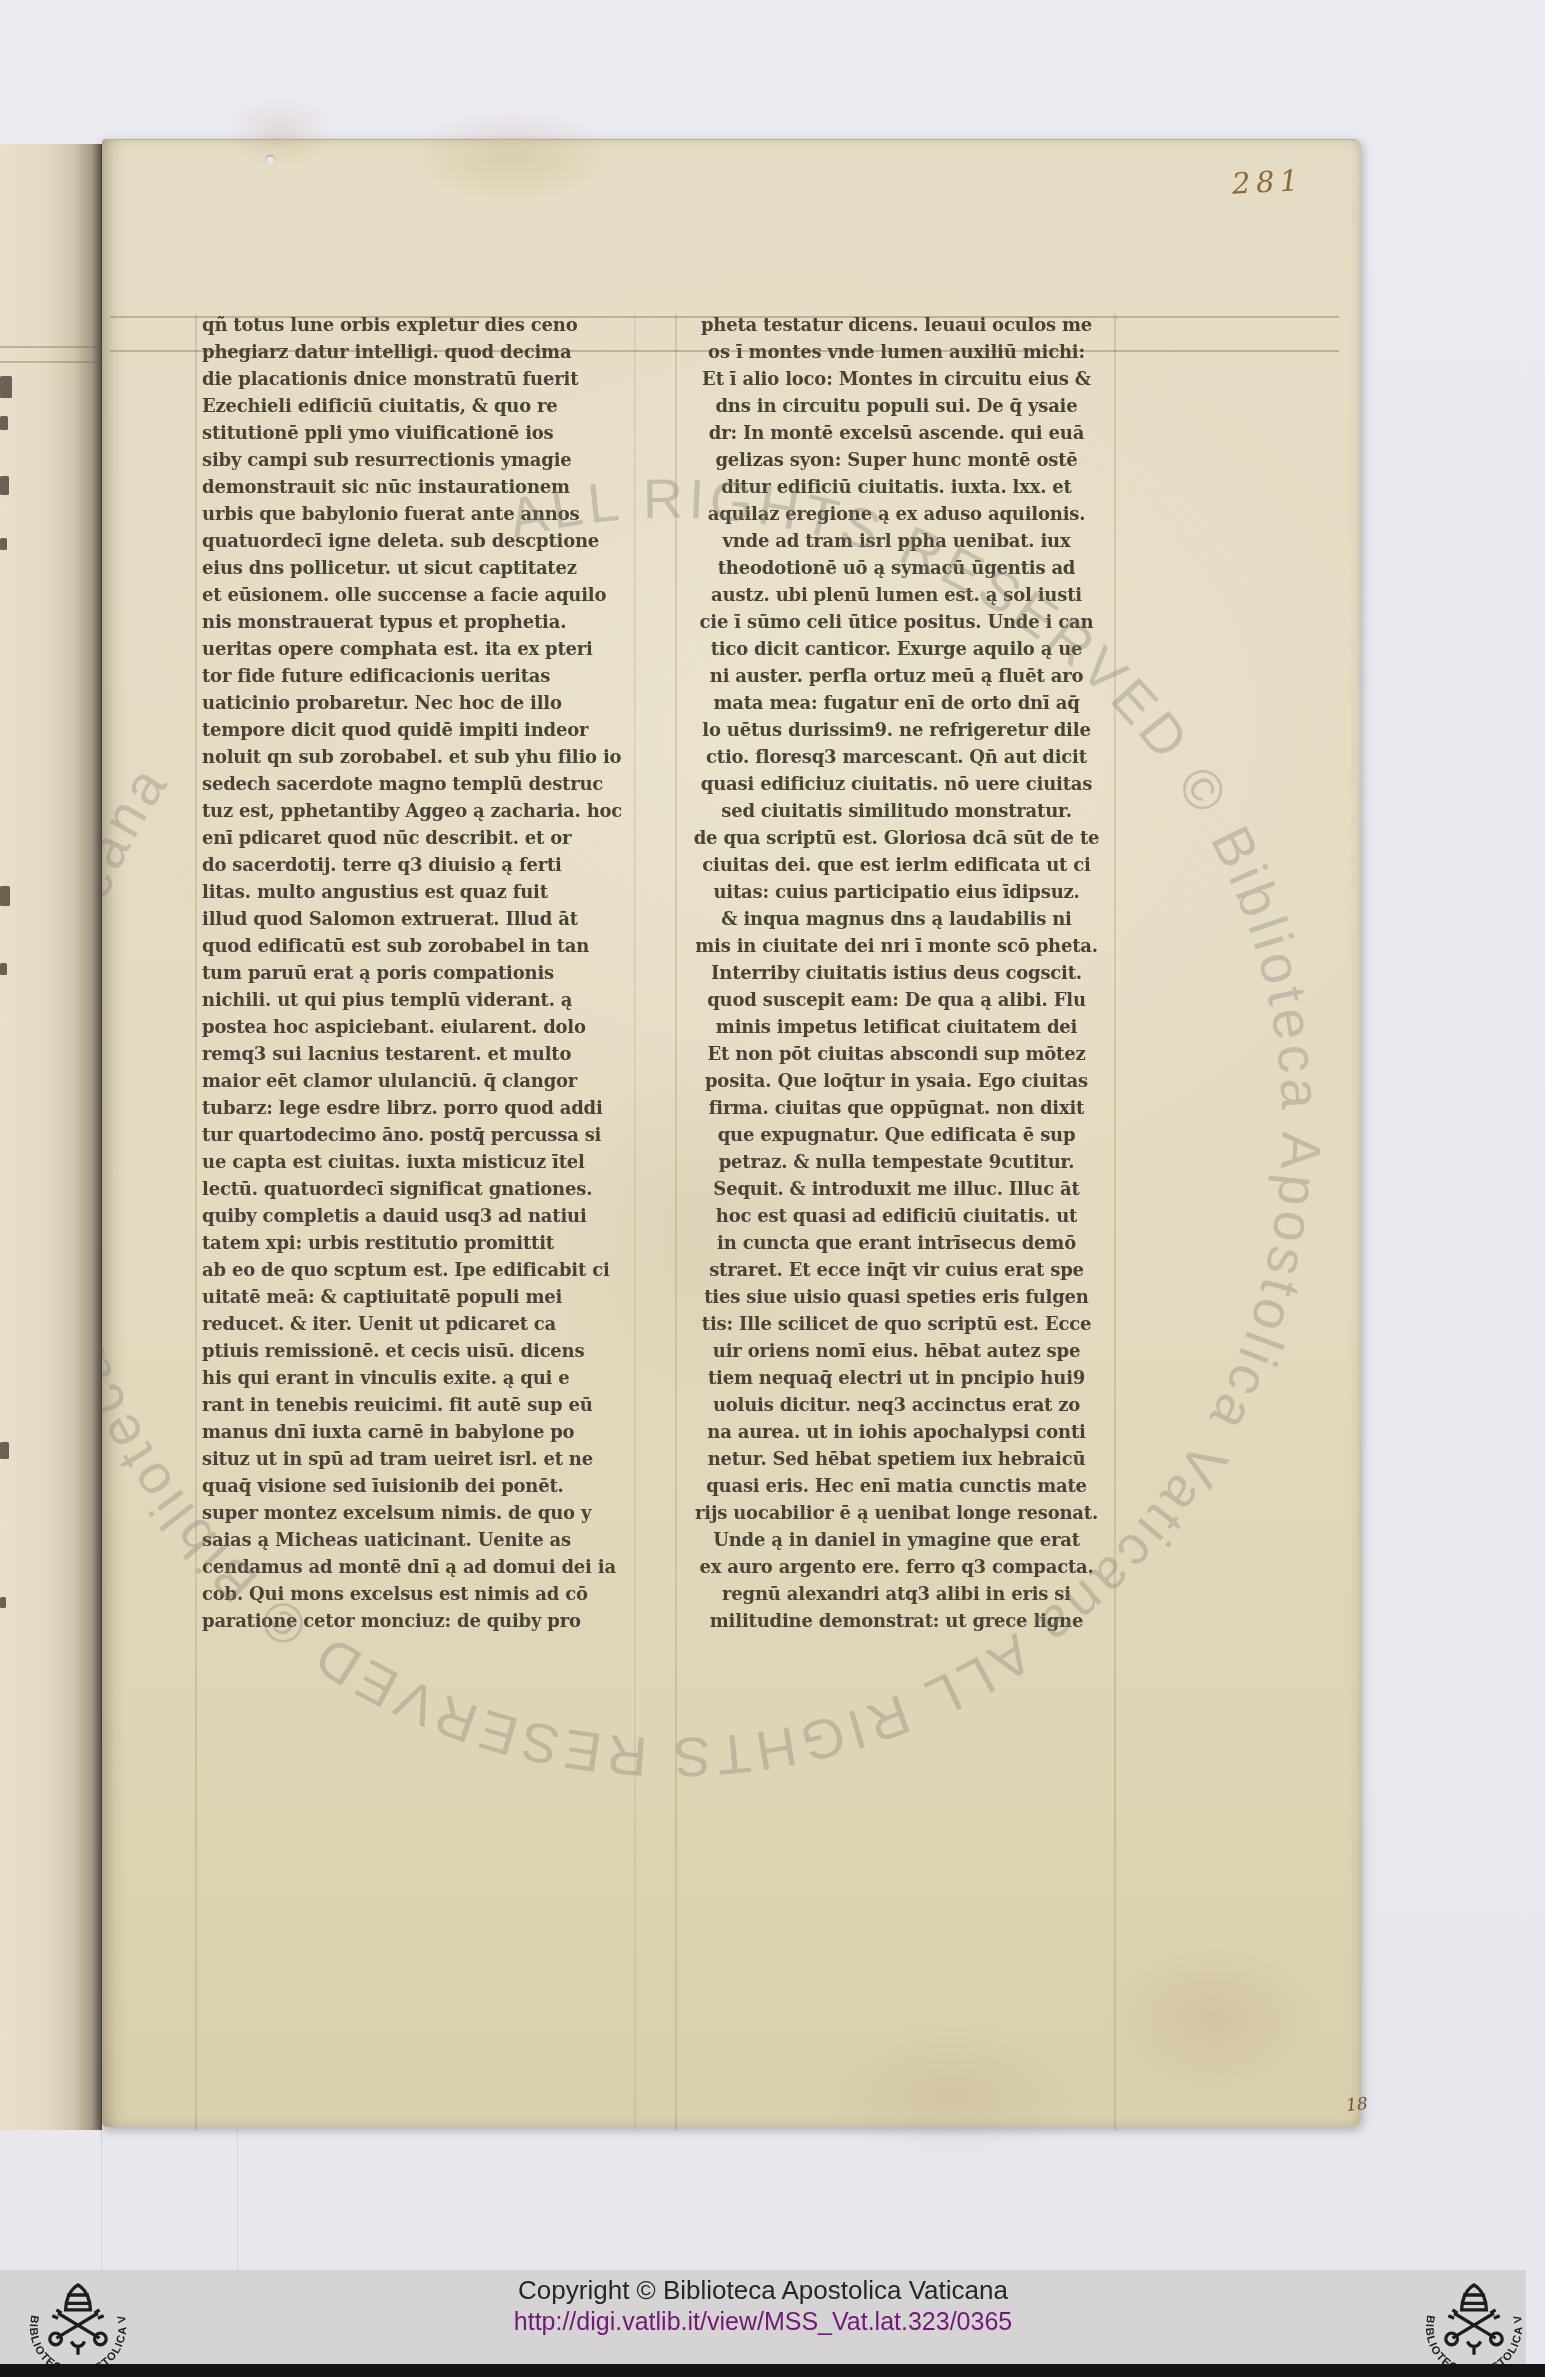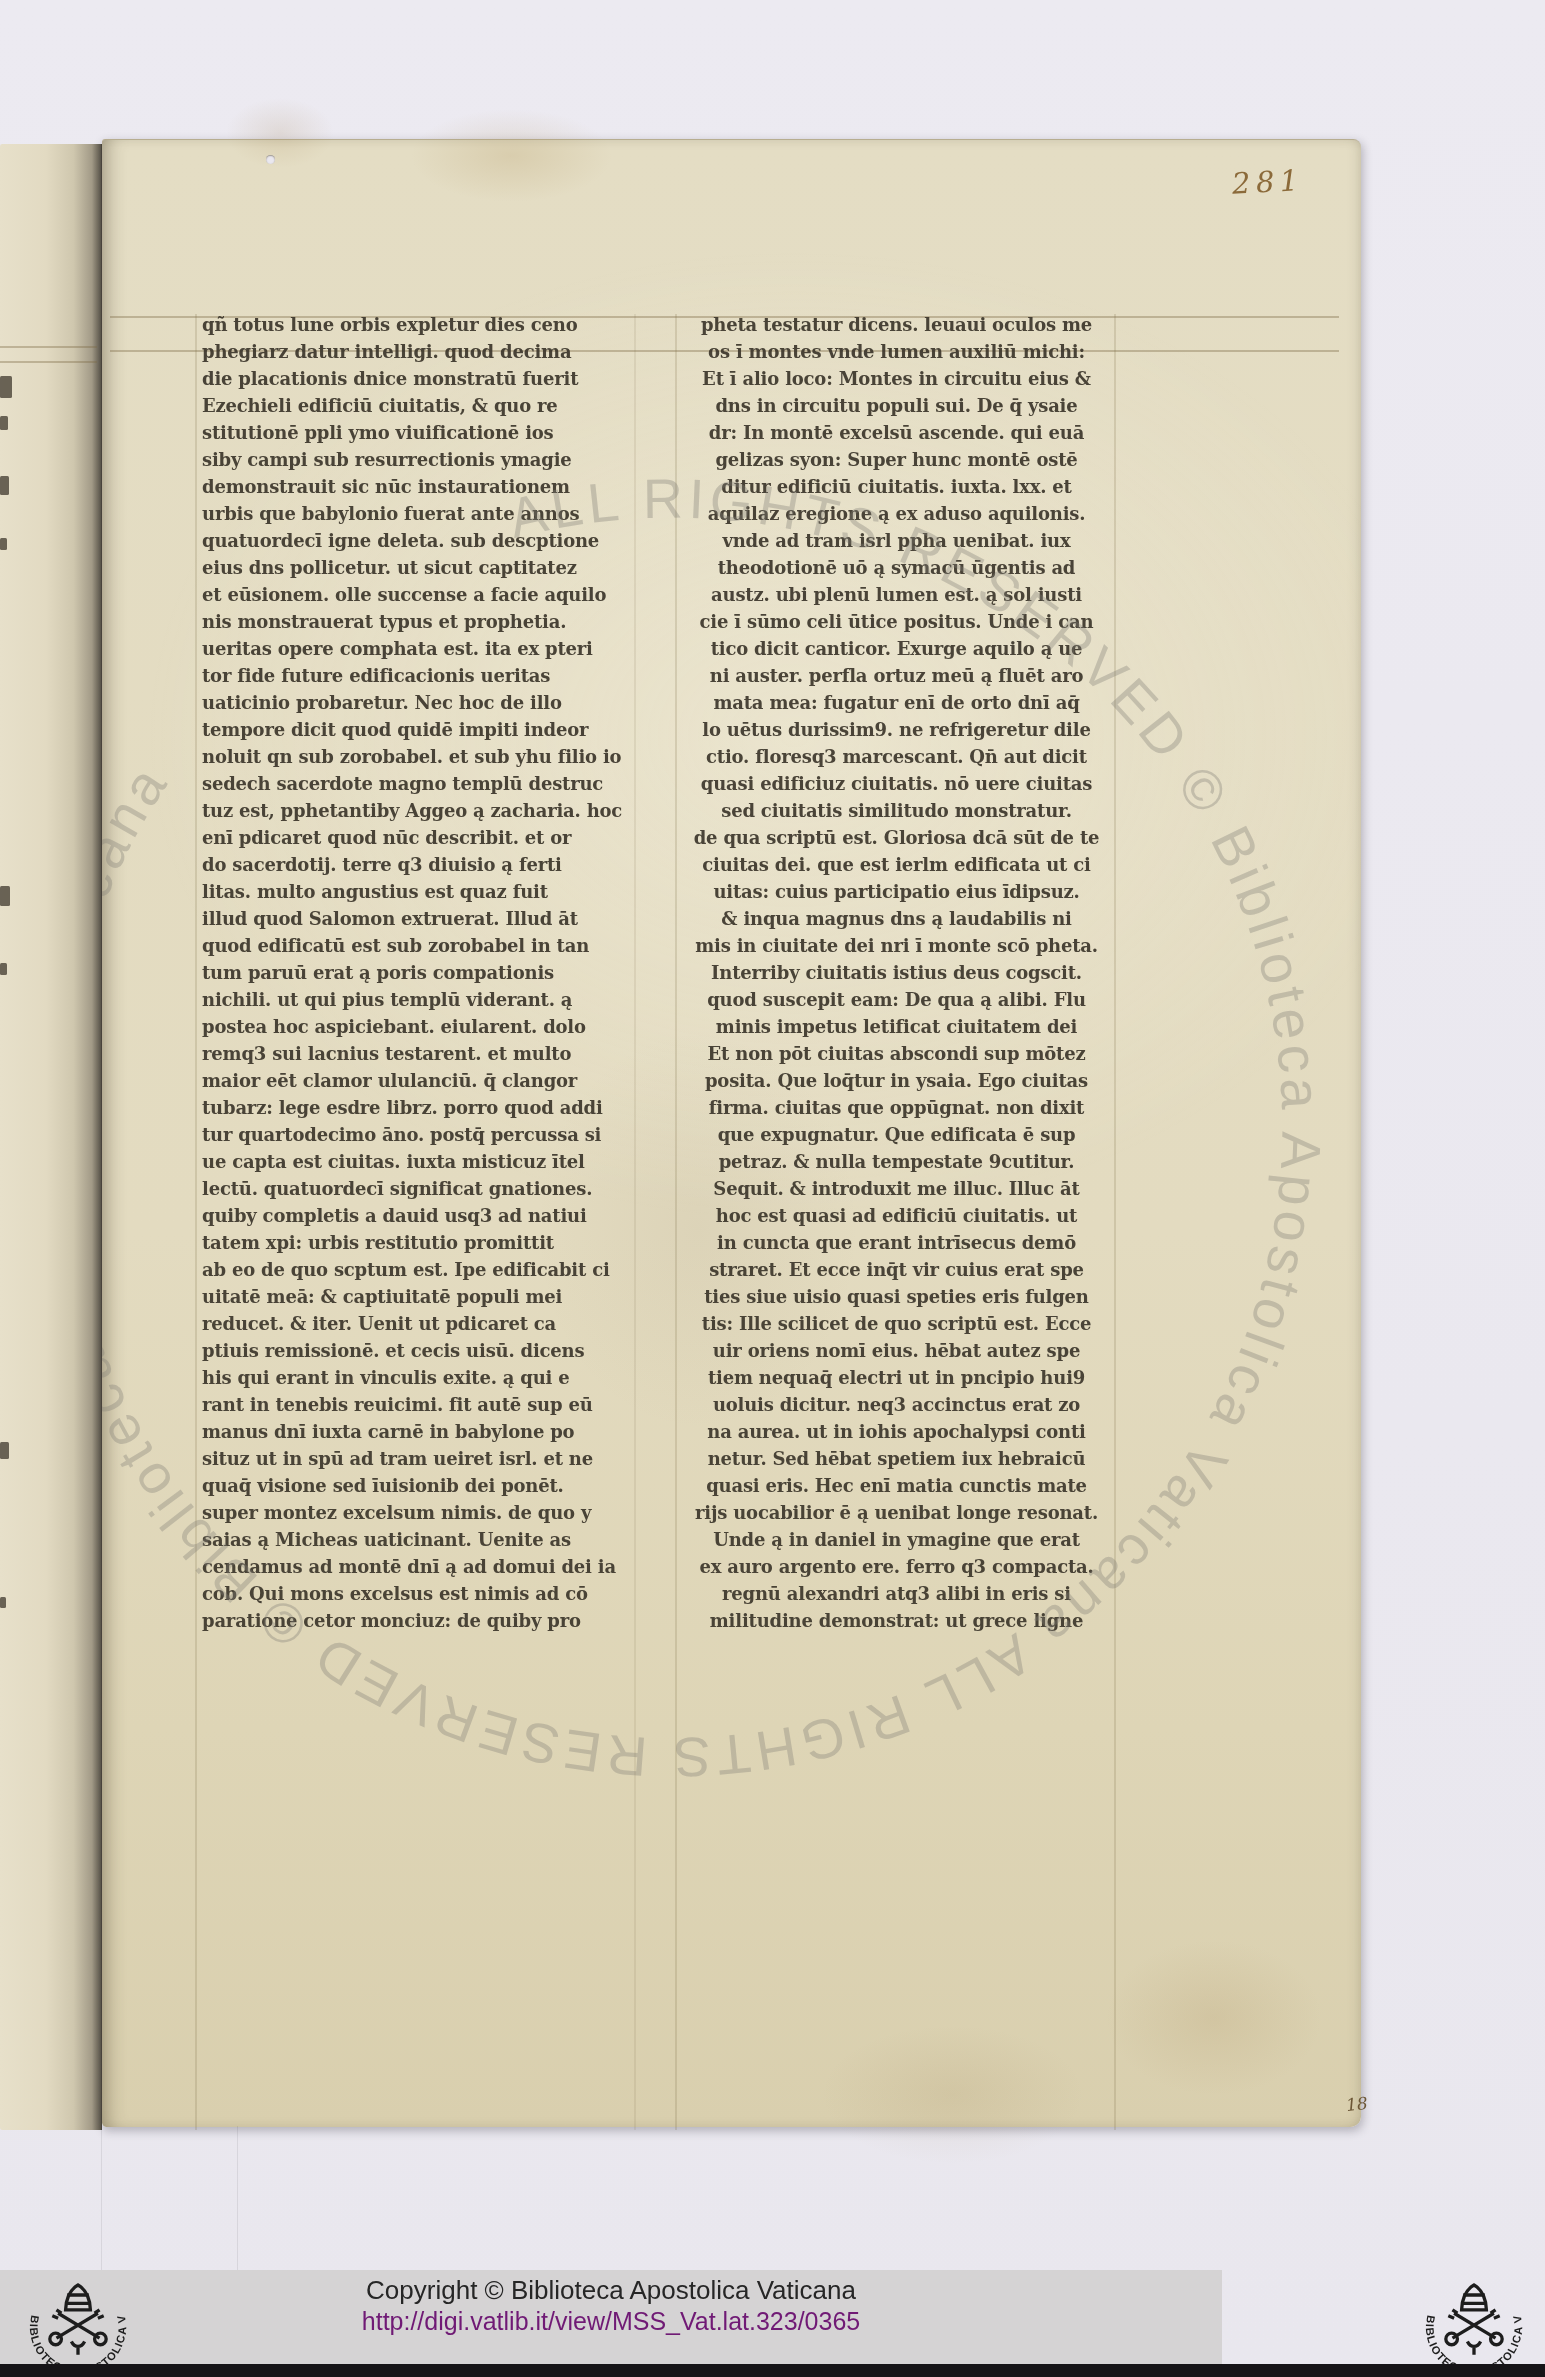--- a/index.html
+++ b/index.html
@@ -52,21 +52,21 @@
 
   
   .bg-crease{position:absolute;width:0.8px;background:rgba(60,55,70,.10);}
 
   
   #watermark{left:102px;top:139px;width:1259px;height:1987px;pointer-events:none;}
   #watermark text{font-family:"Liberation Sans",sans-serif;font-size:72px;
     letter-spacing:6px;fill:#817e76;opacity:.34;}
 
   
-  #footer{left:0;top:2270px;width:1222px;height:94px;background:#d5d3d4;
+  #footer{left:0;top:2270px;width:1526px;height:94px;background:#d5d3d4;
     color:#2b2b2b;text-align:center;}
   #footer .l1{margin-top:4.6px;font-size:26px;color:#262626;}
   #footer .l2{margin-top:1.5px;font-size:25px;color:#701a75;}
   #footer .l3{margin-top:3.1px;font-size:18.5px;color:#333;}
   #black-bar{left:0;top:2364px;width:1545px;height:13px;background:#161417;}
   .logo-svg{position:absolute;top:2275px;width:116px;height:103px;}
   .logo-svg text{font-family:"Liberation Sans",sans-serif;font-size:13.5px;
     font-weight:bold;letter-spacing:1.2px;fill:#1d1d1d;}
   .logo-svg .emblem{stroke:#1d1d1d;fill:none;stroke-width:4;}
   .logo-svg .emblem-fill{fill:#1d1d1d;stroke:none;}

